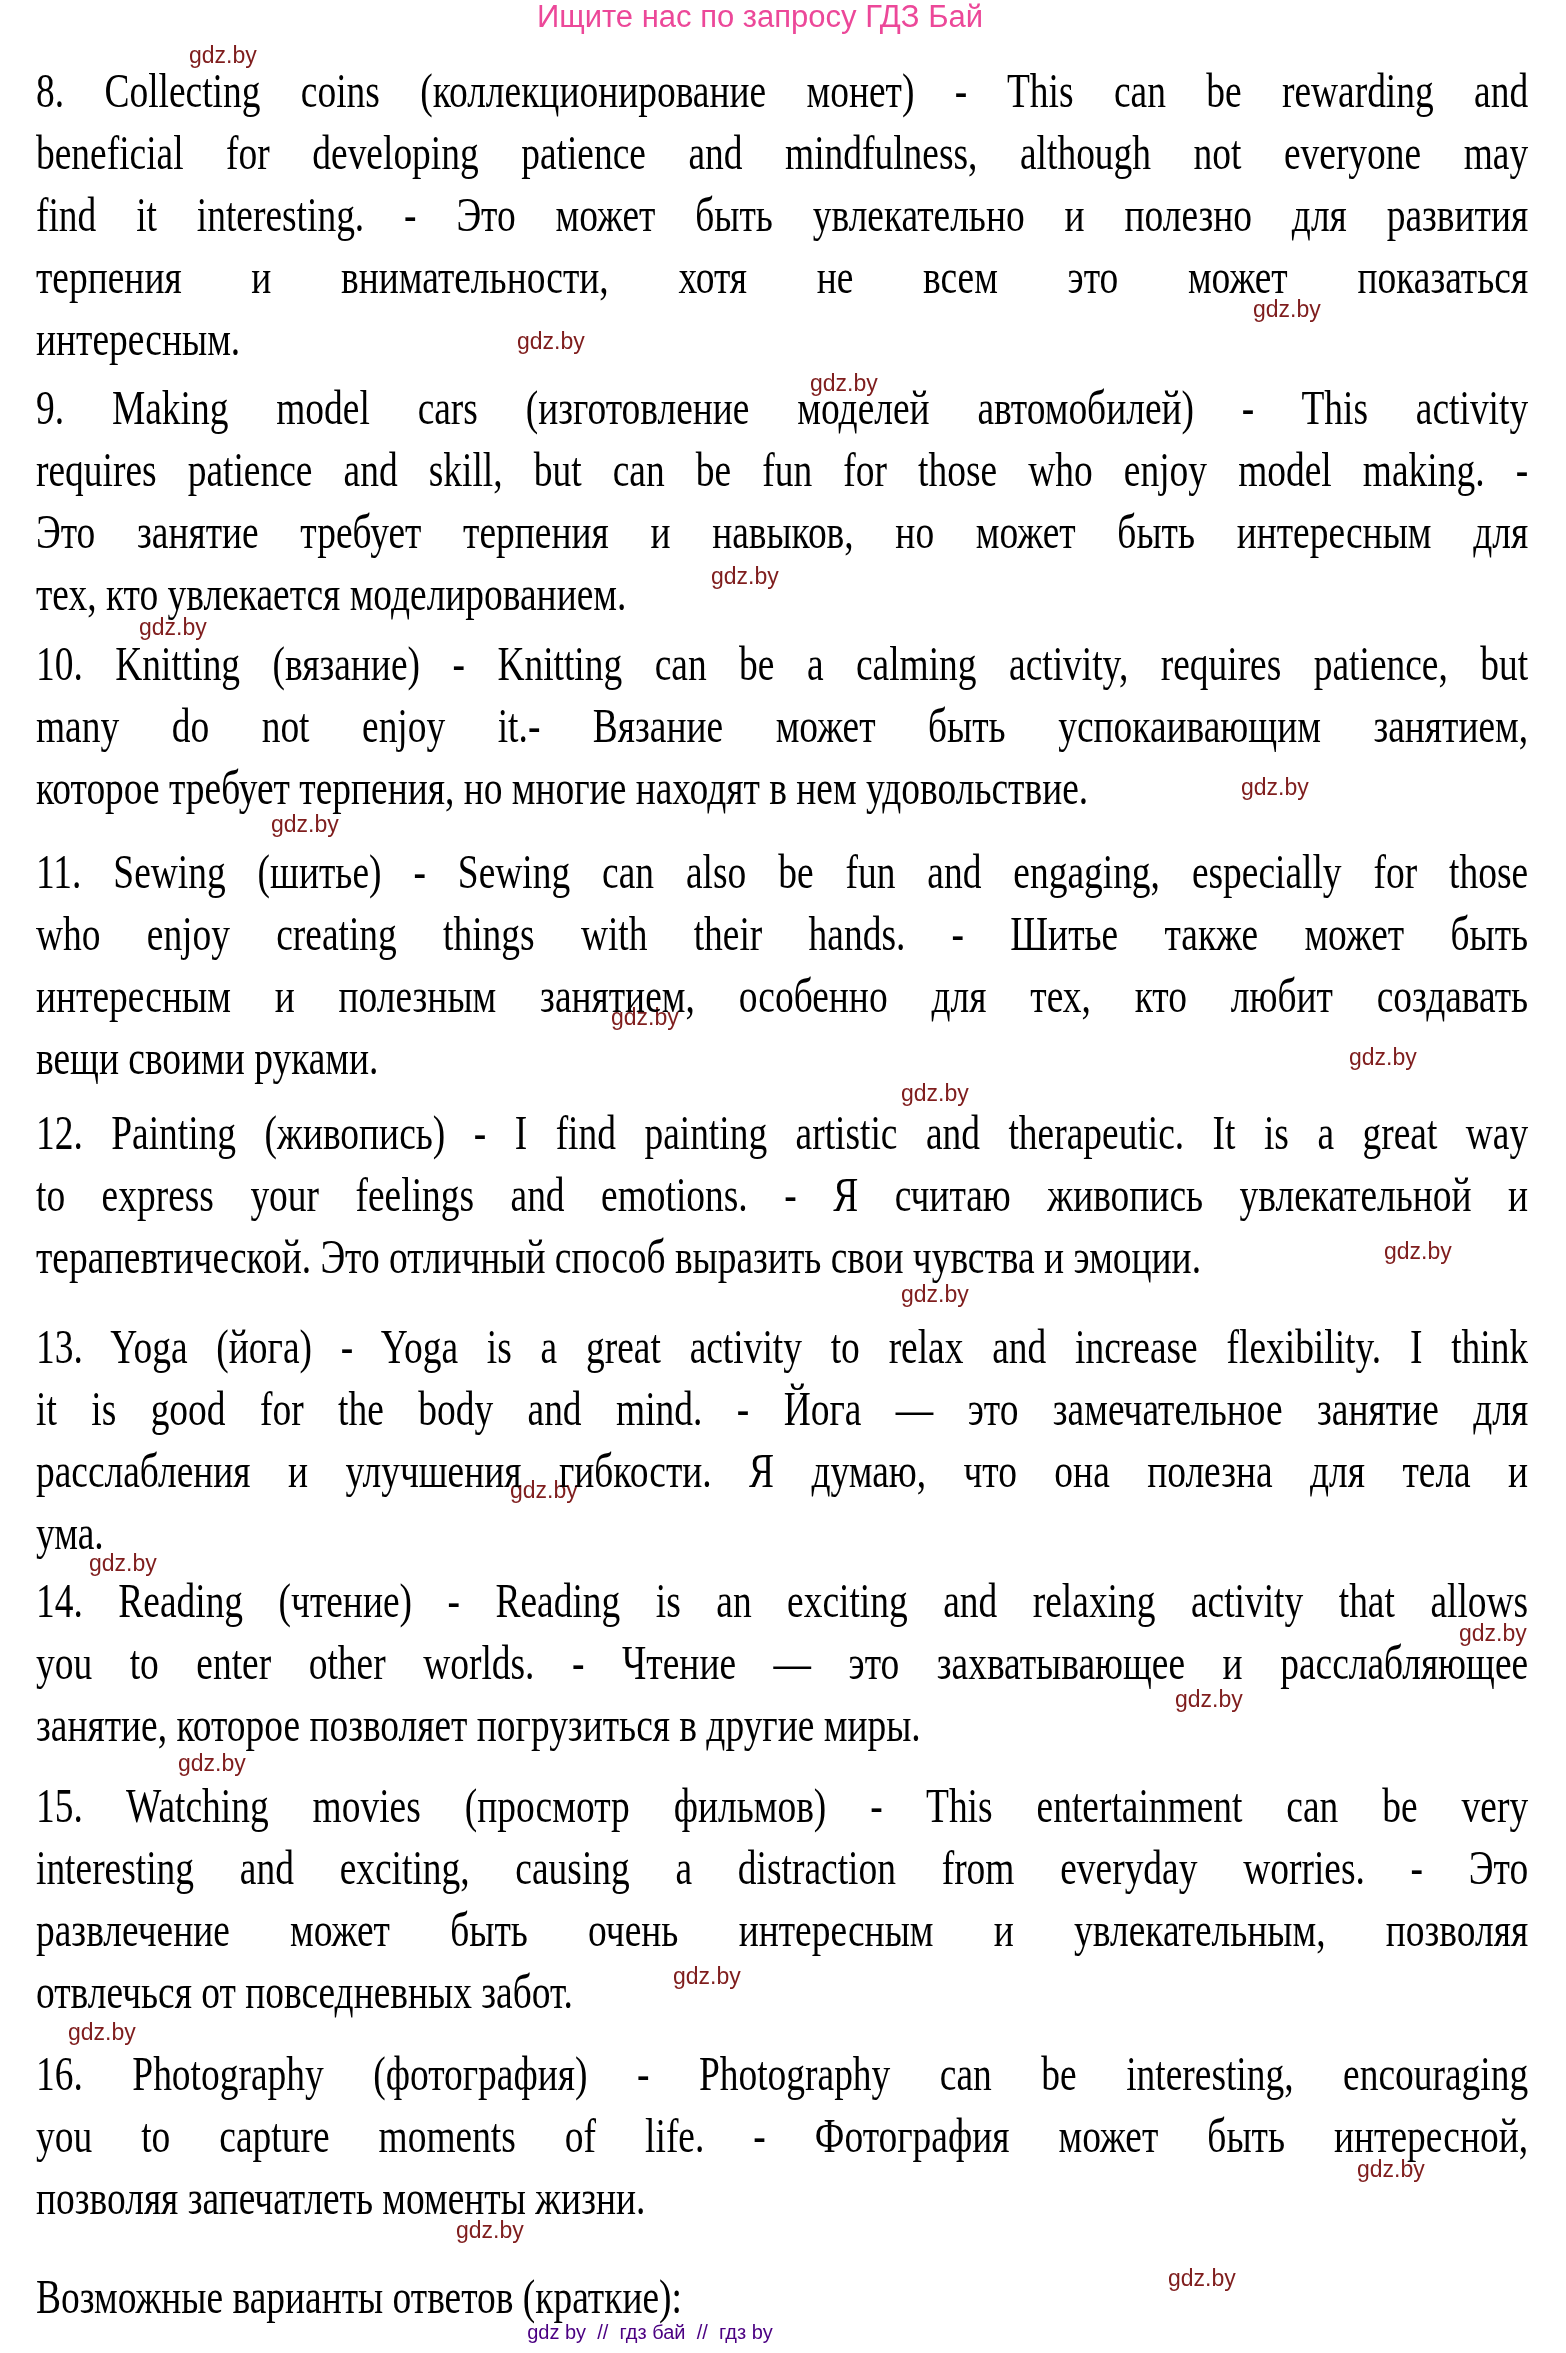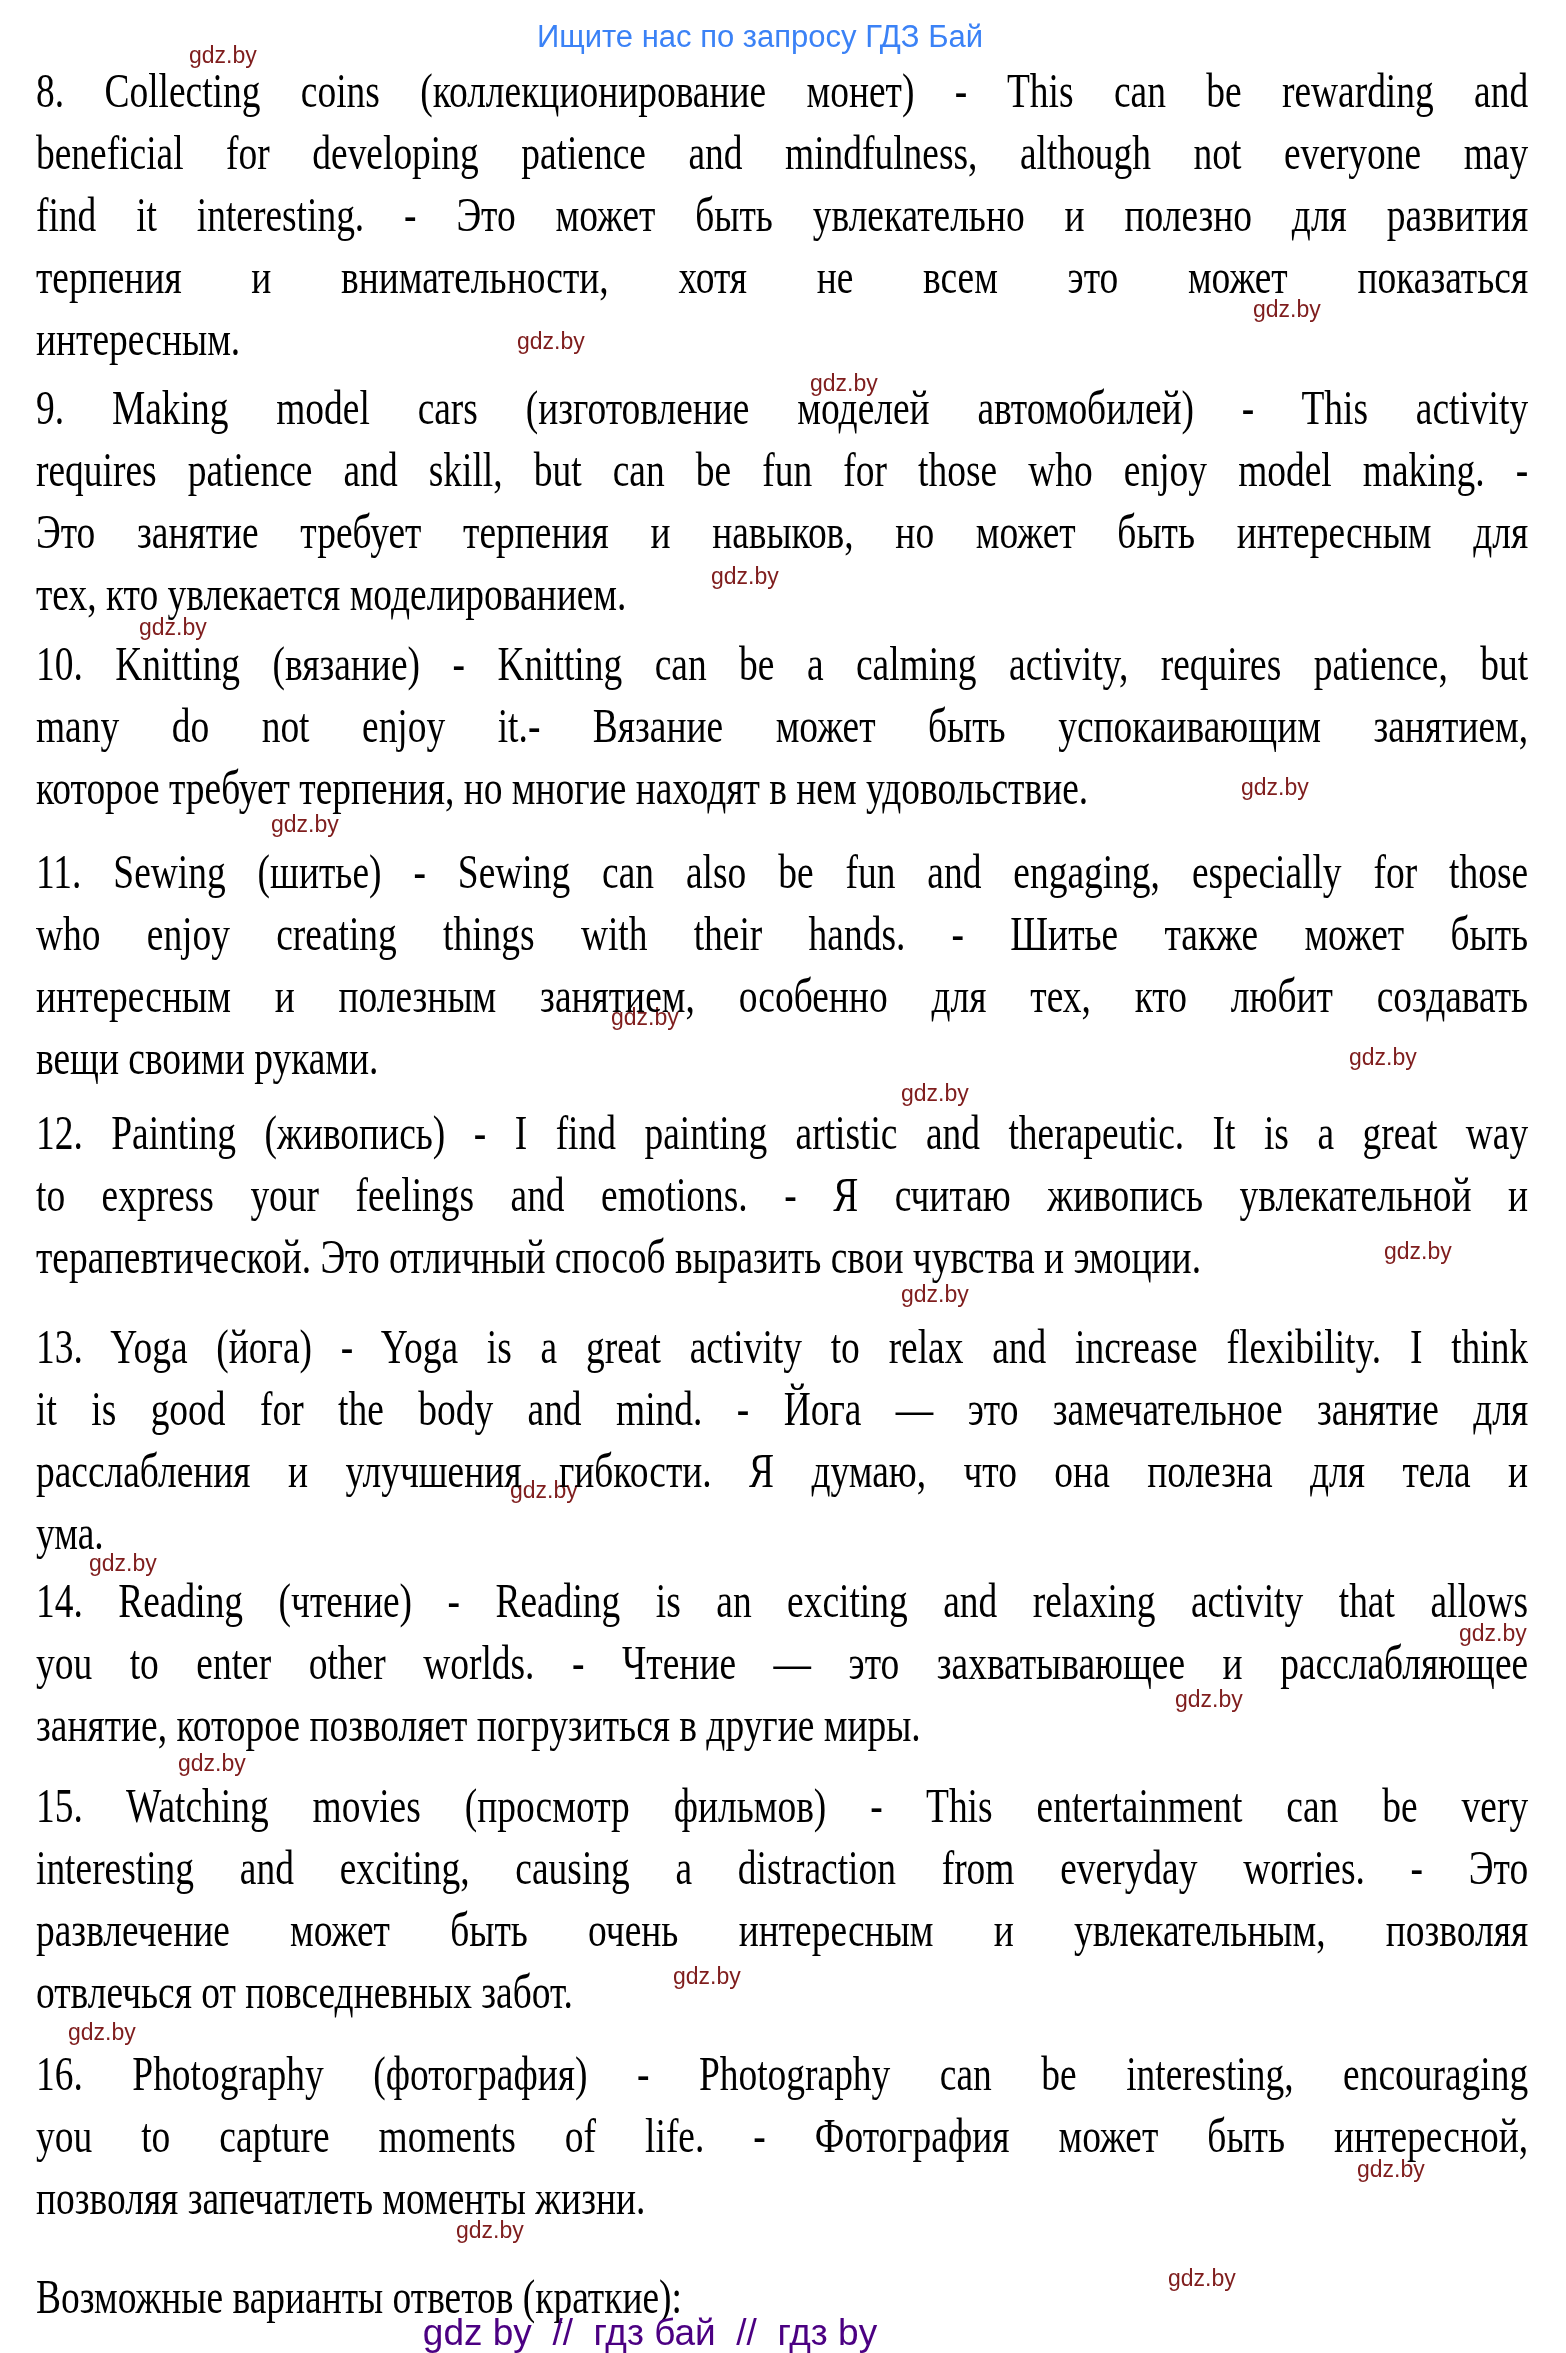--- a/index.html
+++ b/index.html
@@ -8,26 +8,26 @@
     width:1567px;
     height:2354px;
     background:#ffffff;
     overflow:hidden;
     font-family:"Liberation Serif", serif;
     color:#000000;
   }
   
   .promo{
     position:absolute;
-    top:20px;left:0;width:1520px;
+    top:0;left:0;width:1520px;
     text-align:center;
     font-family:"Liberation Sans", sans-serif;
     font-size:31px;
     line-height:34px;
-    color:#3b82f6;
+    color:#ec4899;
   }
   
   .item{
     position:absolute;
     left:36px;
     width:1913px;
     transform:scaleX(0.78);
     transform-origin:0 0;
   }
   .tl{
@@ -60,21 +60,21 @@
     transform-origin:0 0;
     font-size:48px;
     line-height:62px;
   }
   
   .footer{
     position:absolute;
     top:2314px;left:0;width:1300px;
     text-align:center;
     font-family:"Liberation Sans", sans-serif;
-    font-size:37px;
+    font-size:20px;
     line-height:37px;
     color:#4b0082;
     white-space:pre;
   }
 </style>
 </head>
 <body>
 
 <div id="page">
 

